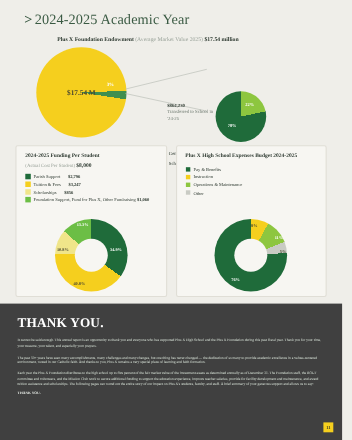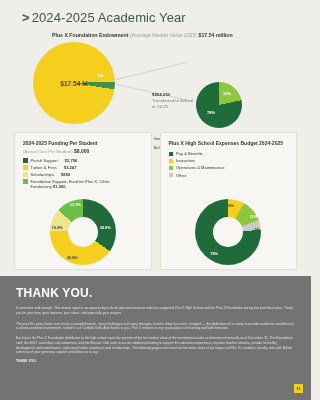--- a/index.html
+++ b/index.html
@@ -2,21 +2,21 @@
 <html><head>
 <meta charset="utf-8">
 <style>
   html,body{margin:0;padding:0;}
   body{
     width:311px;height:400px;overflow:hidden;
     background:#efeee9;
     font-family:"Liberation Sans", sans-serif;
     color:#2f3b32;
   }
-  .page{position:relative;width:311px;height:396px;}
+  .page{position:relative;width:311px;height:396px;font-family:Liberation Serif, serif;}
 
   
   .header{padding:10px 0 0 22px;}
   .h-title{font-size:13px;font-weight:400;color:#3a5a43;letter-spacing:.1px;}
   .h-title .chev{color:#3a5a43;font-weight:700;margin-right:2px;}
   .sub{margin:7px 0 0 30px;font-size:5.2px;line-height:1.2;white-space:nowrap;}
   .sub b{font-weight:700;color:#2f3b32;}
   .sub .muted{color:#9aa39a;font-weight:400;}
 
   
@@ -68,21 +68,21 @@
   .donut::after{
     content:"";position:absolute;left:50%;top:50%;width:30px;height:30px;
     transform:translate(-50%,-50%);background:#f7f6f2;border-radius:50%;
   }
   .dlbl{position:absolute;font-size:3.9px;font-weight:700;color:#ffffff;z-index:2;}
   .dlbl.dark{color:#4a4730;}
 
   
   .thanks{
     position:absolute;left:0;top:276px;width:311px;height:124px;
-    background:#737373;color:#eef3ee;padding:10px 16px 0 16px;box-sizing:border-box;
+    background:#404040;color:#eef3ee;padding:10px 16px 0 16px;box-sizing:border-box;
   }
   .ty-title{font-size:12px;font-weight:700;color:#ffffff;letter-spacing:.2px;}
   .ty-p{font-size:3.3px;line-height:1.45;margin-top:6px;color:#d9e4d9;}
   .ty-p.last{margin-top:5px;}
   .ty-sign{font-size:3.3px;font-weight:700;margin-top:4px;color:#eef3ee;}
   .pagenum{
     position:absolute;right:8px;bottom:7px;width:9px;height:9px;background:#f5cf1e;
     display:flex;align-items:center;justify-content:center;
     font-size:4px;font-weight:700;color:#3a3a22;
   }

